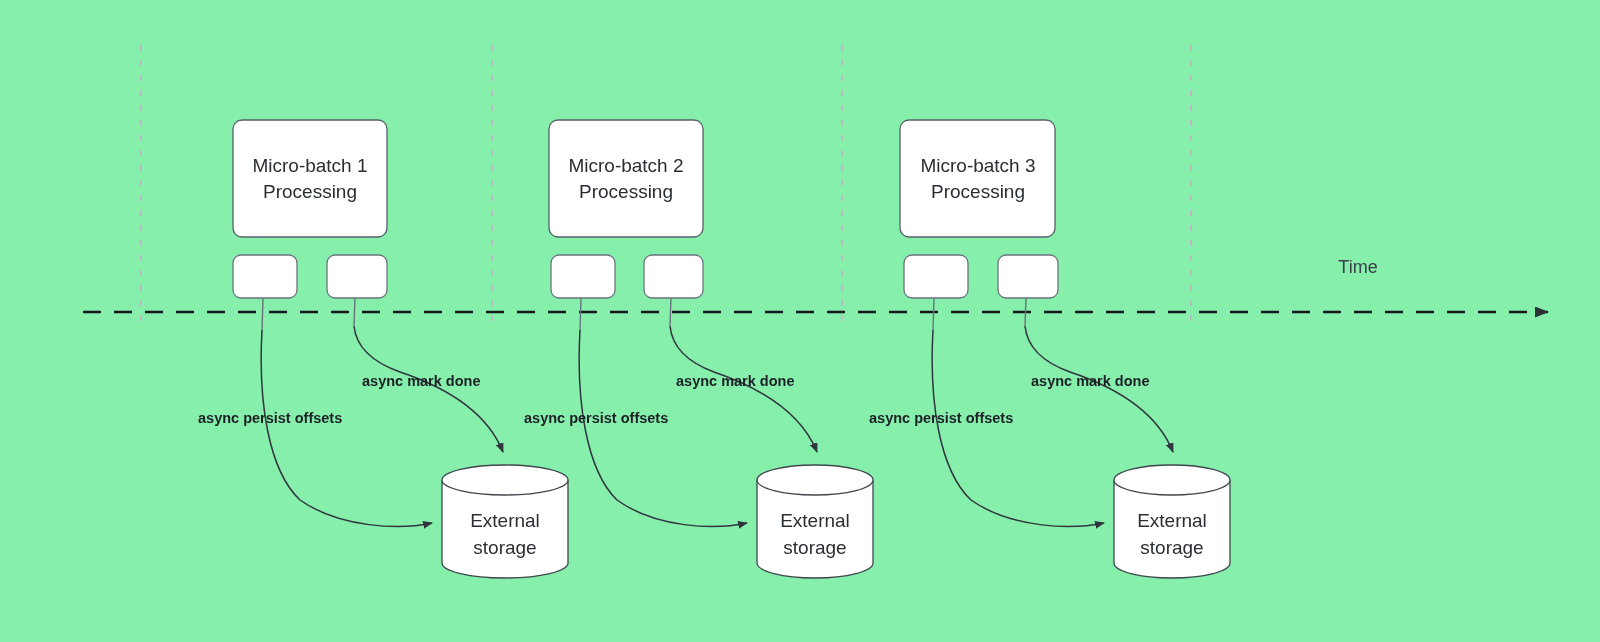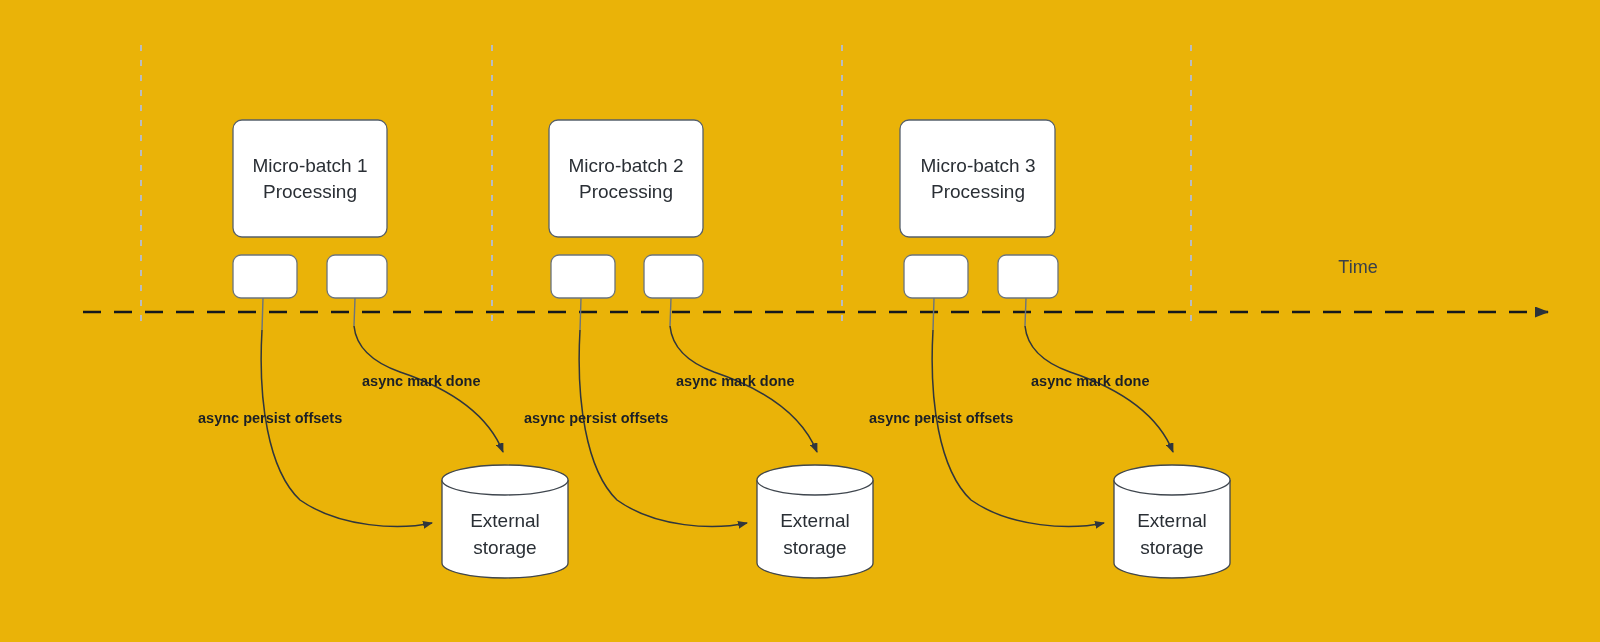--- a/index.html
+++ b/index.html
@@ -7,21 +7,21 @@
     padding: 0;
     background: #ffffff;
   }
   body {
     font-family: "Liberation Sans", sans-serif;
   }
   #canvas {
     position: relative;
     width: 1600px;
     height: 642px;
-    background: #eab308;
+    background: #86efac;
     overflow: hidden;
   }
   #diagram-svg {
     position: absolute;
     left: 0;
     top: 0;
     width: 1600px;
     height: 642px;
   }
   .box-label {

